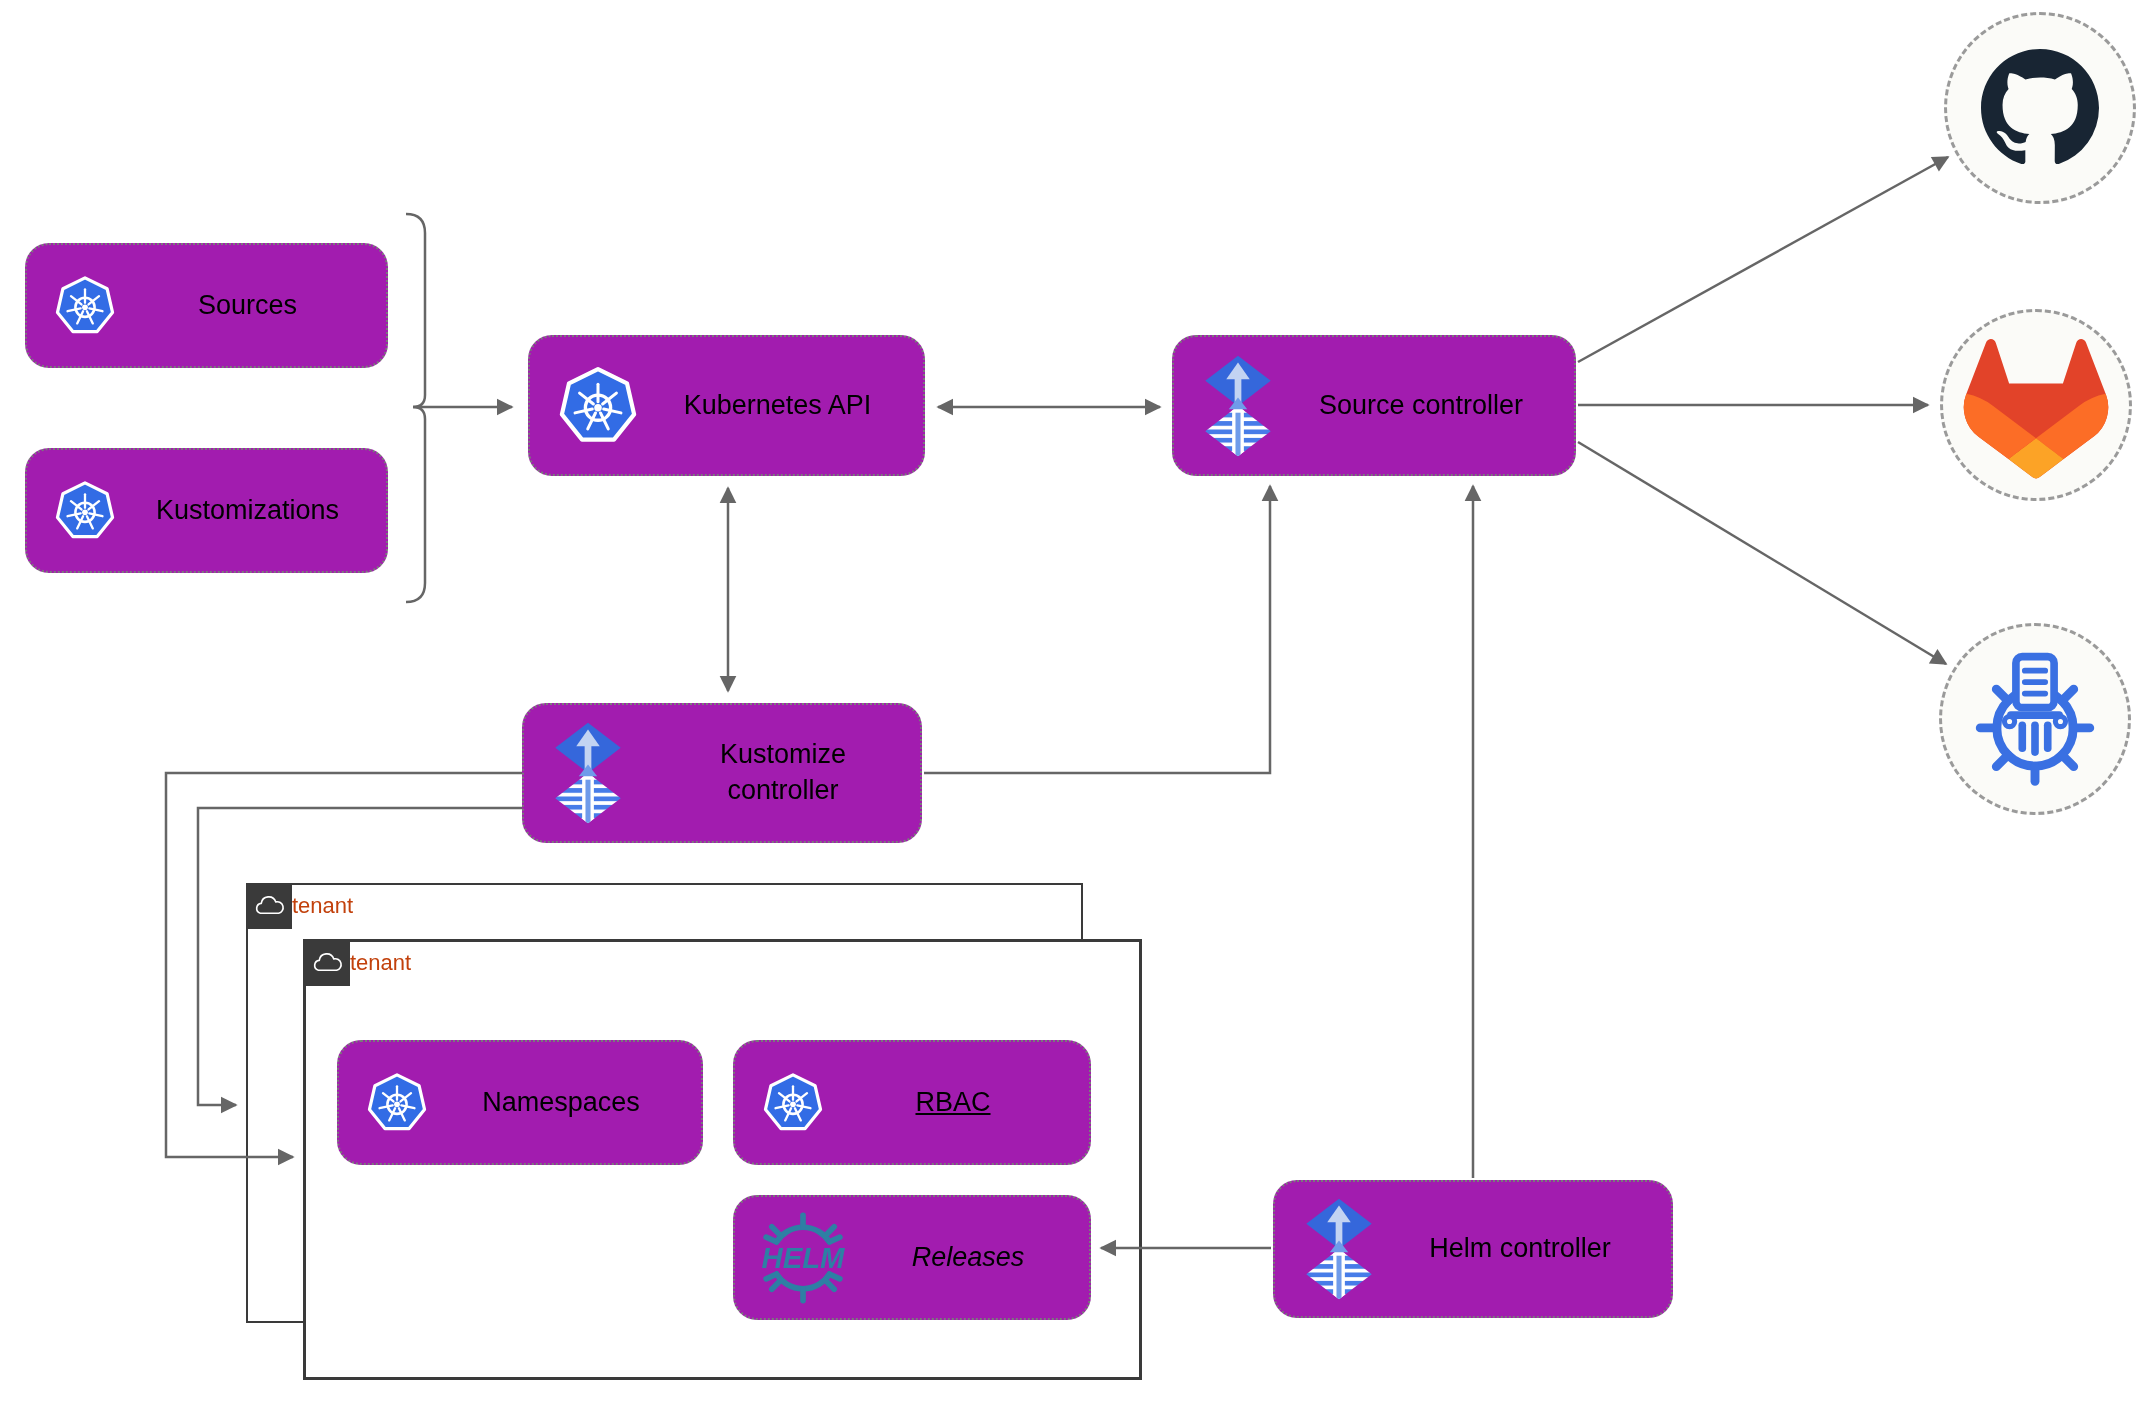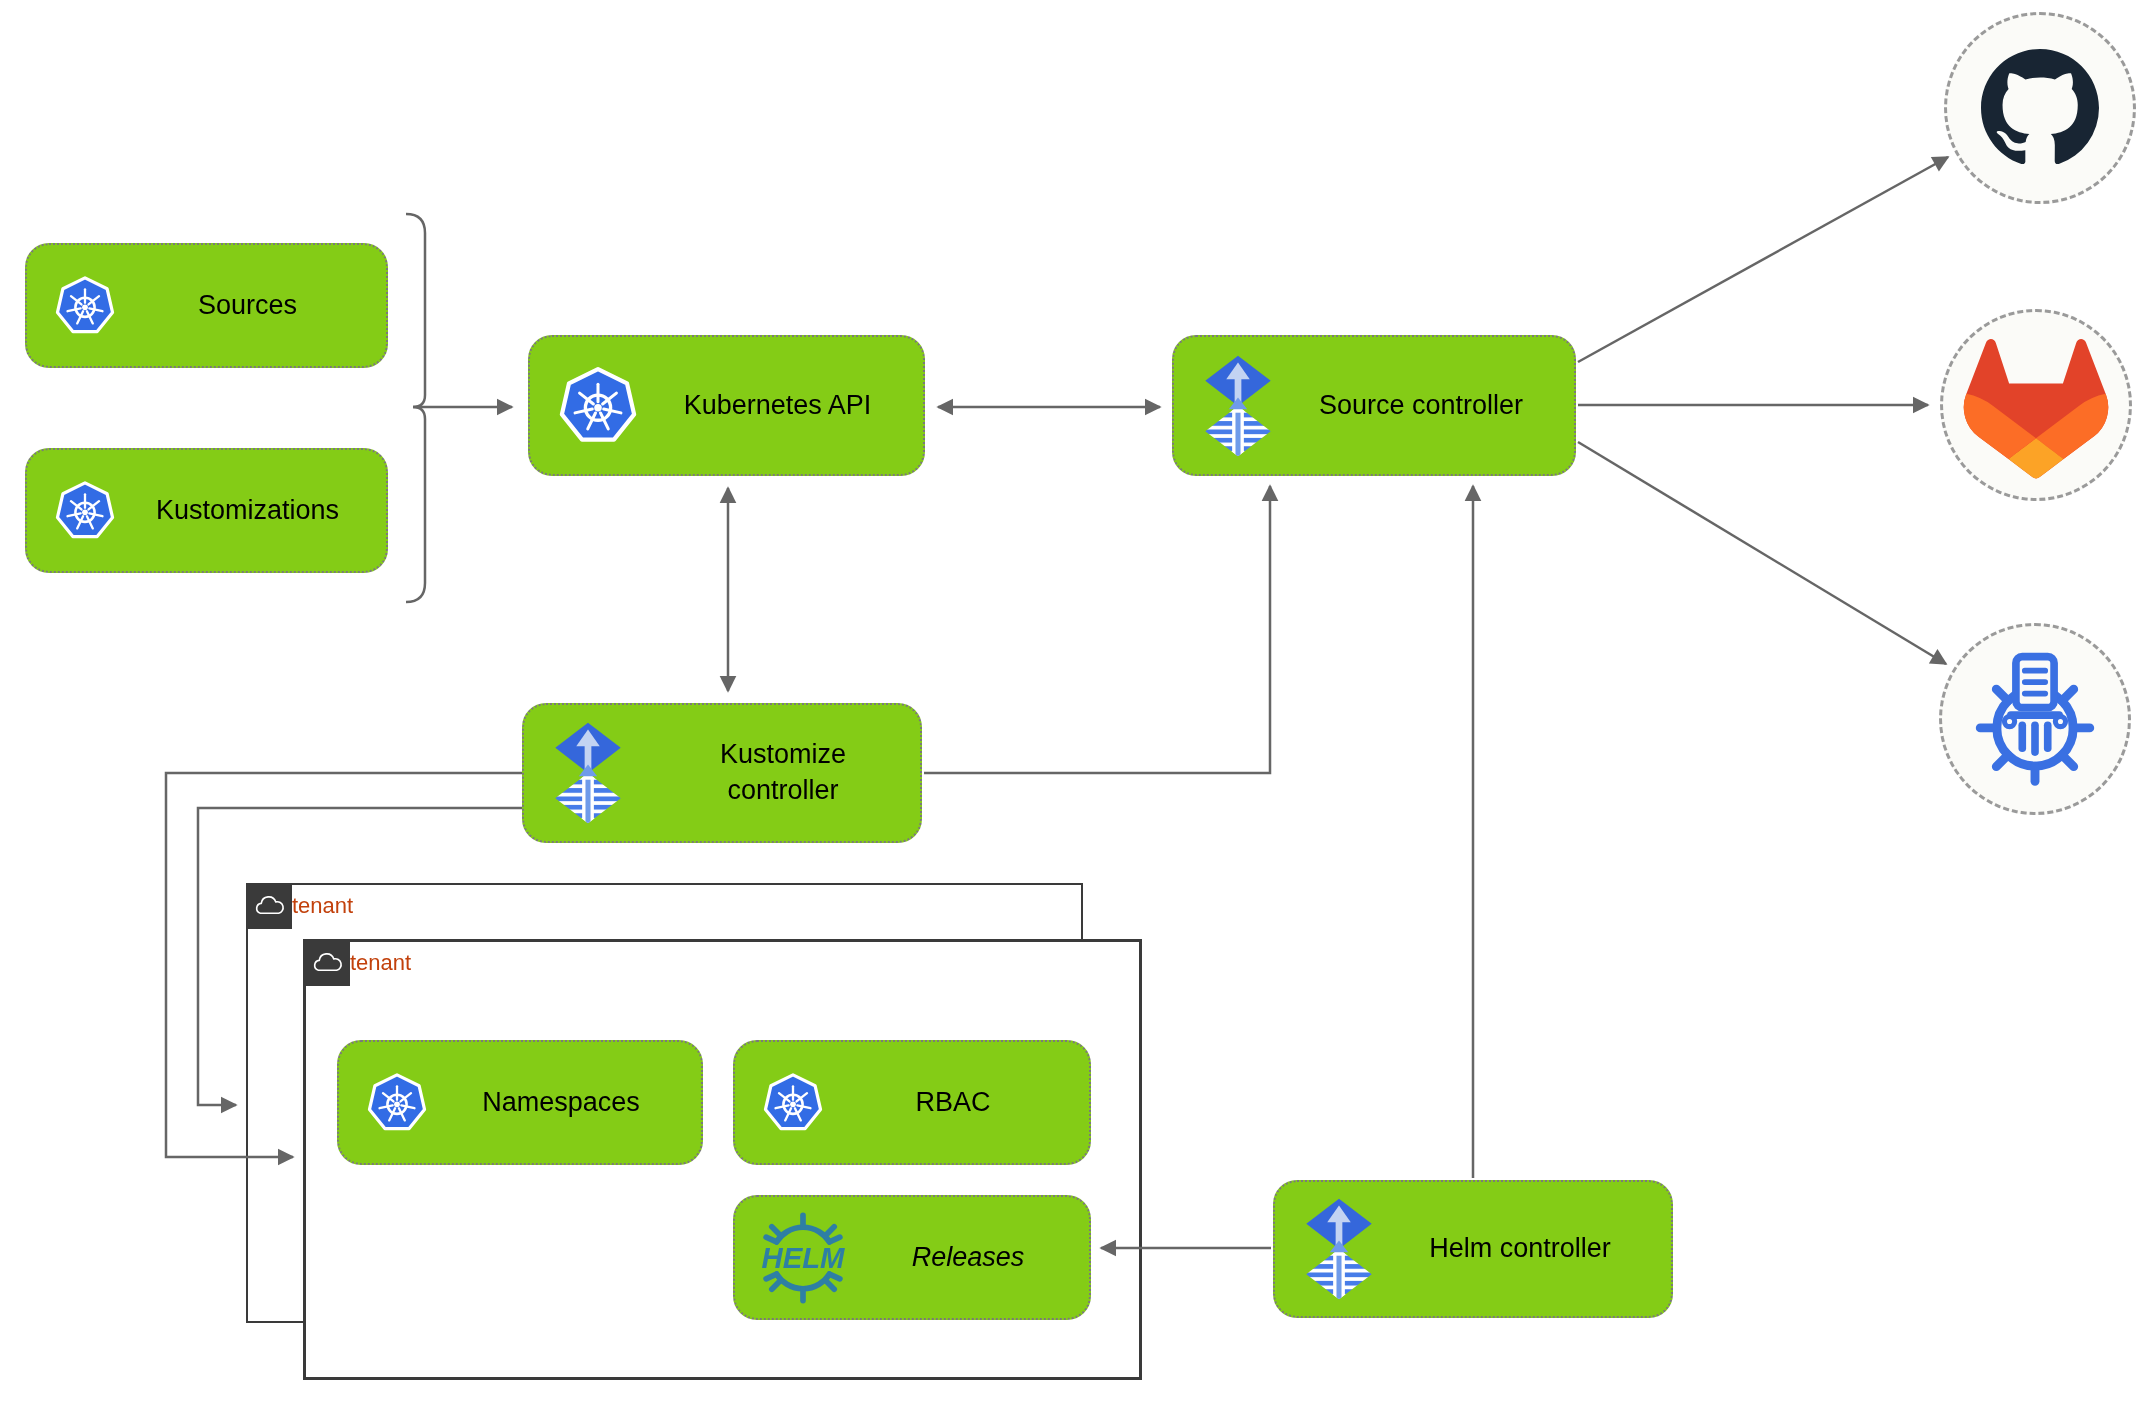--- a/index.html
+++ b/index.html
@@ -1,20 +1,20 @@
 <!DOCTYPE html>
 <html><head>
 <meta charset="utf-8">
 <style>
   html,body{margin:0;padding:0;background:#fff;}
   .canvas{position:relative;width:2144px;height:1407px;background:#fff;overflow:hidden;
           font-family:"Liberation Sans",sans-serif;}
 
   
-  .node{position:absolute;background:#84cc16;border:2px dotted #7a7a7a;border-radius:24px;
+  .node{position:absolute;background:#a21caf;border:2px dotted #7a7a7a;border-radius:24px;
         display:flex;align-items:center;box-sizing:border-box;}
   .node .icon{margin-left:26px;flex:0 0 auto;display:flex;align-items:center;}
   .node .label{flex:1;text-align:center;font-size:27px;line-height:1.32;color:#000;
                padding:0 18px 0 10px;}
 
   
   .tenant{position:absolute;background:#fff;border:2px solid #3a3a3a;box-sizing:border-box;}
   .tenant.front{border-width:3px;}
   .tenant .tab{position:absolute;top:-2px;left:-2px;width:46px;height:46px;background:#3a3a3a;
                display:flex;align-items:center;justify-content:center;}
@@ -210,21 +210,21 @@
             <line x1="47" y1="58.3" x2="37.8" y2="77.2"></line>
             <line x1="43.2" y1="53.6" x2="22.7" y2="58.2"></line>
             <line x1="44.5" y1="47.6" x2="28.1" y2="34.6"></line>
           </g>
           <circle cx="50" cy="52" r="4.5" fill="#fff"></circle>
         </svg>
       </span>
     <span class="label">Namespaces</span>
   </div>
 
-  <div class="node" style="left:733px;top:1040px;width:358px;height:125px;">
+  <div class="node" style="left:733px;top:1040px;width:358px;height:125px;text-decoration:underline;">
     <span class="icon">
         <svg width="64" height="64" viewBox="0 0 100 100">
           <polygon points="50,6 84.5,23 93,60 69,90 31,90 7,60 15.5,23" fill="#326CE5" stroke="#fff" stroke-width="5" stroke-linejoin="round"></polygon>
           <g stroke="#fff" fill="none" stroke-width="4">
             <circle cx="50" cy="52" r="15"></circle>
           </g>
           <g stroke="#fff" fill="none" stroke-width="3.6" stroke-linecap="round">
             <line x1="50" y1="45" x2="50" y2="24"></line>
             <line x1="55.5" y1="47.6" x2="71.9" y2="34.6"></line>
             <line x1="56.8" y1="53.6" x2="77.3" y2="58.2"></line>

